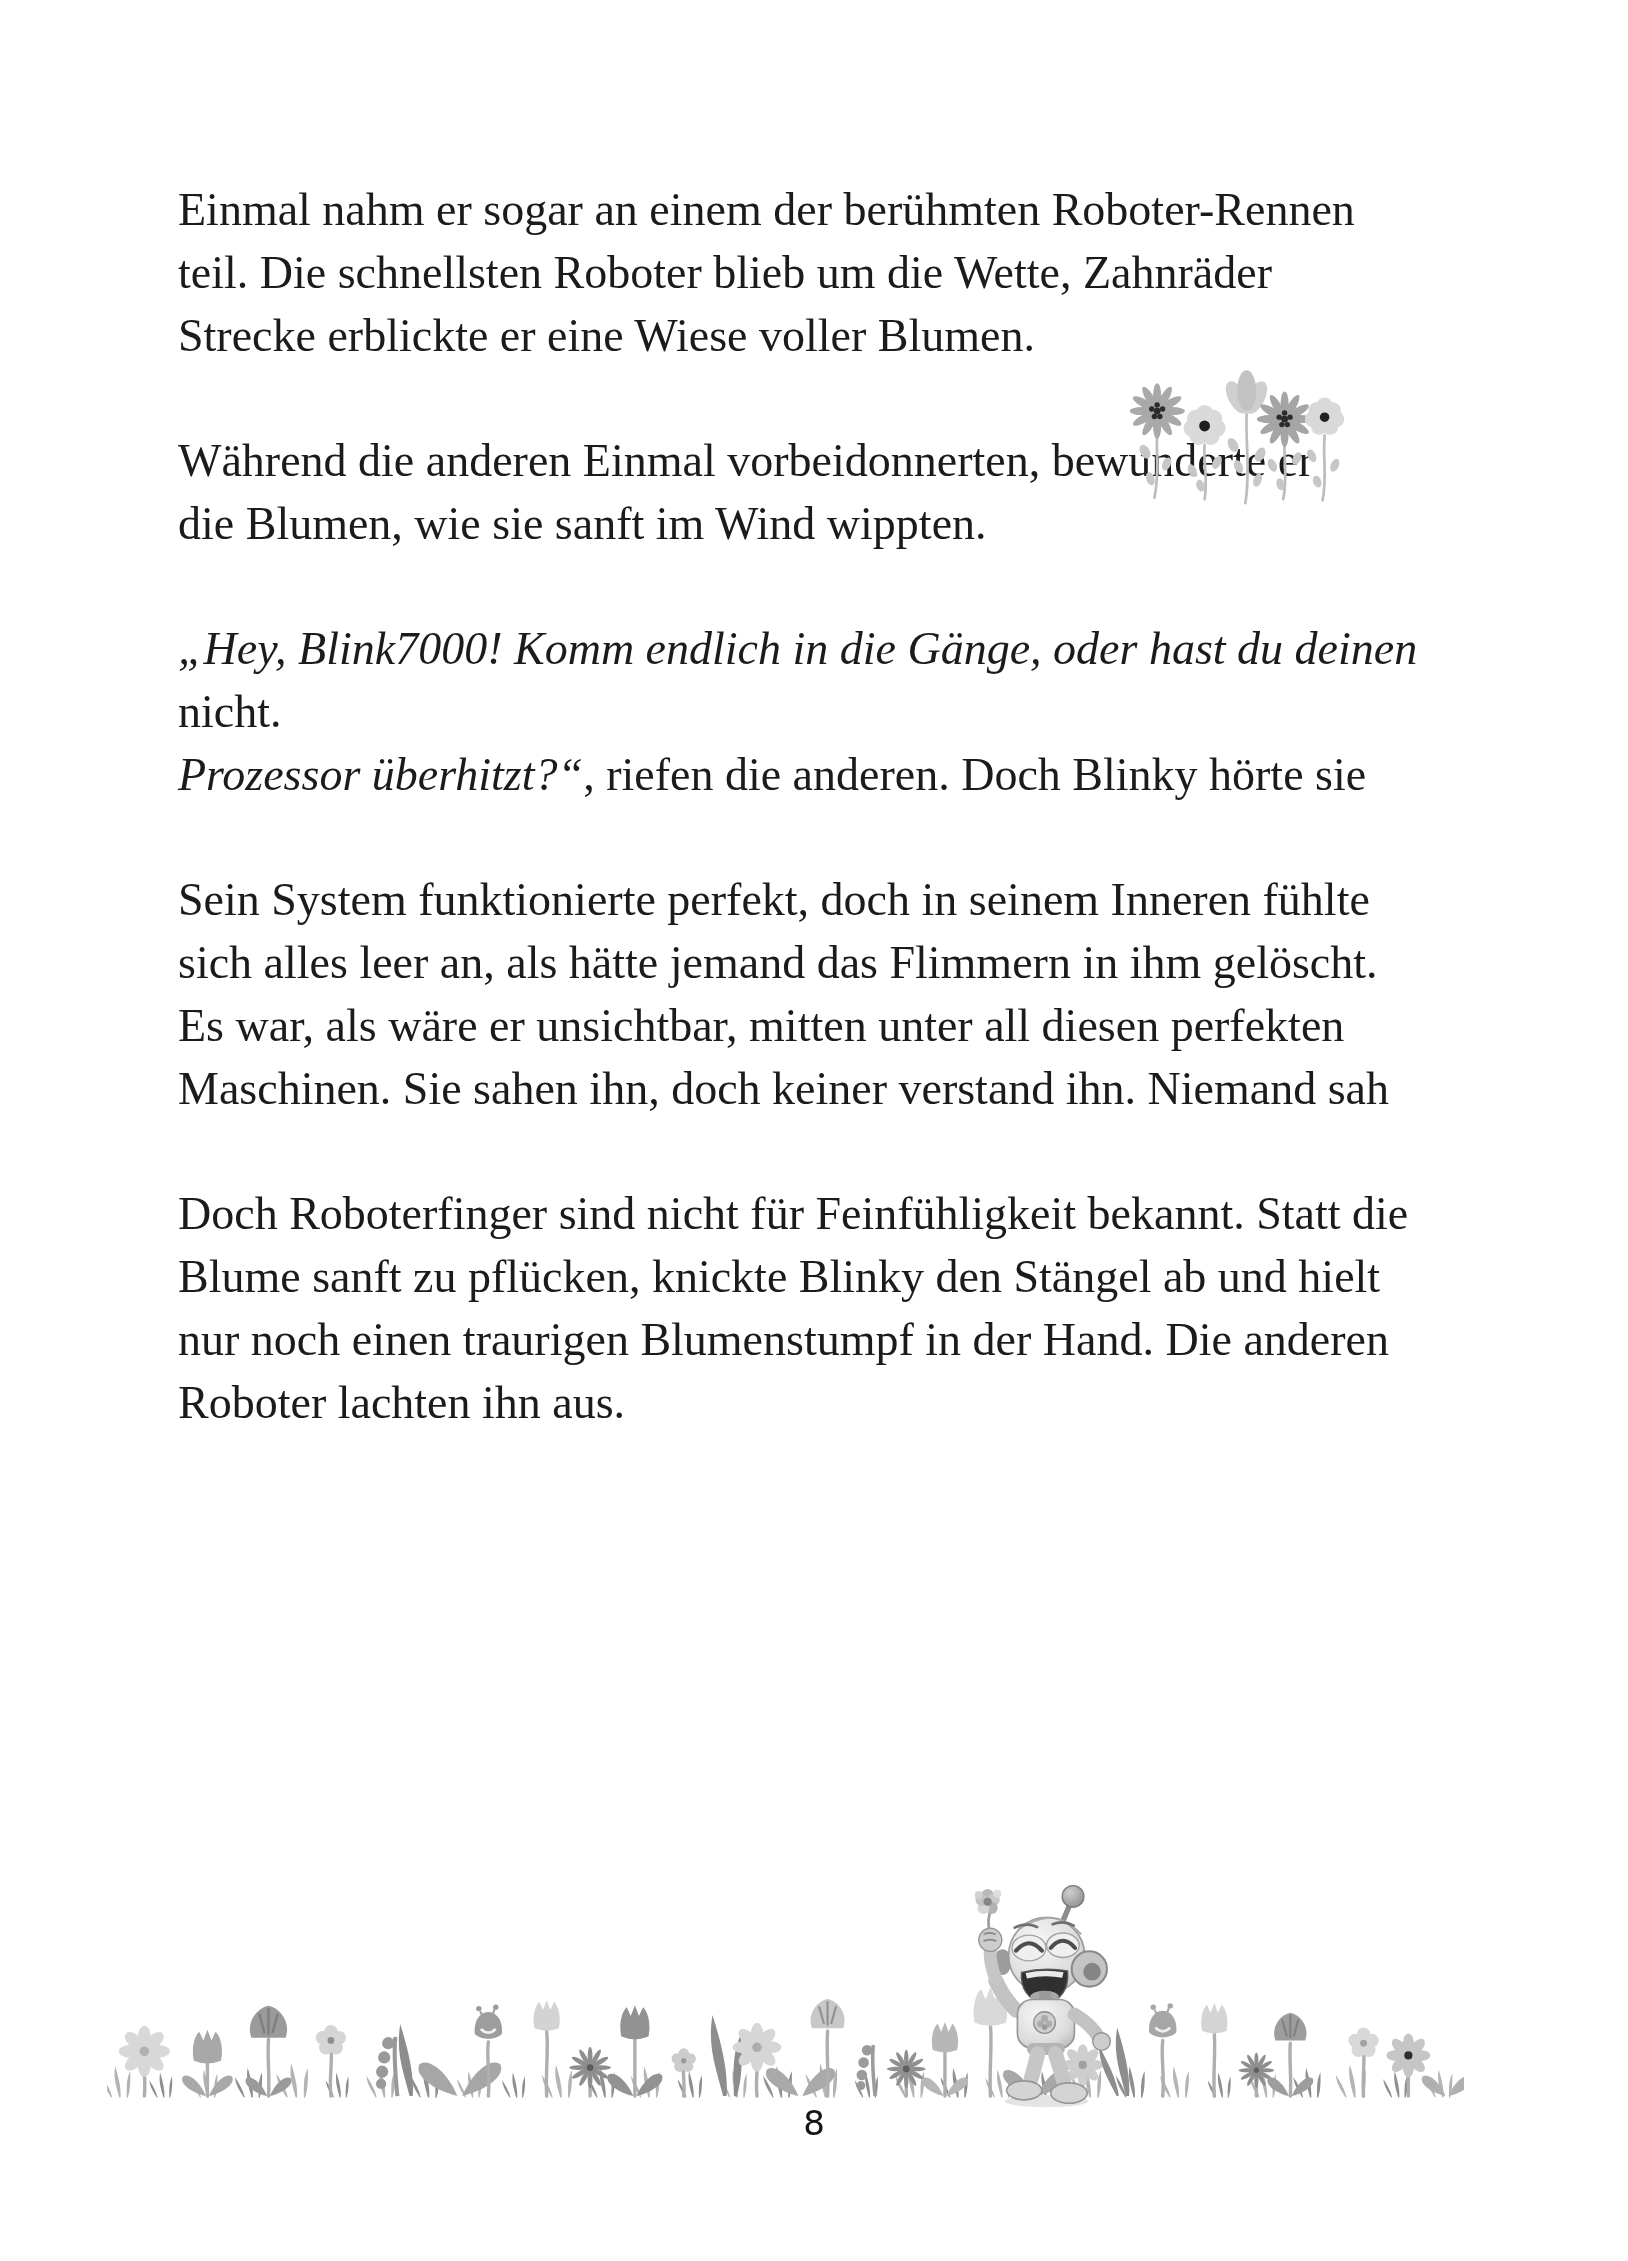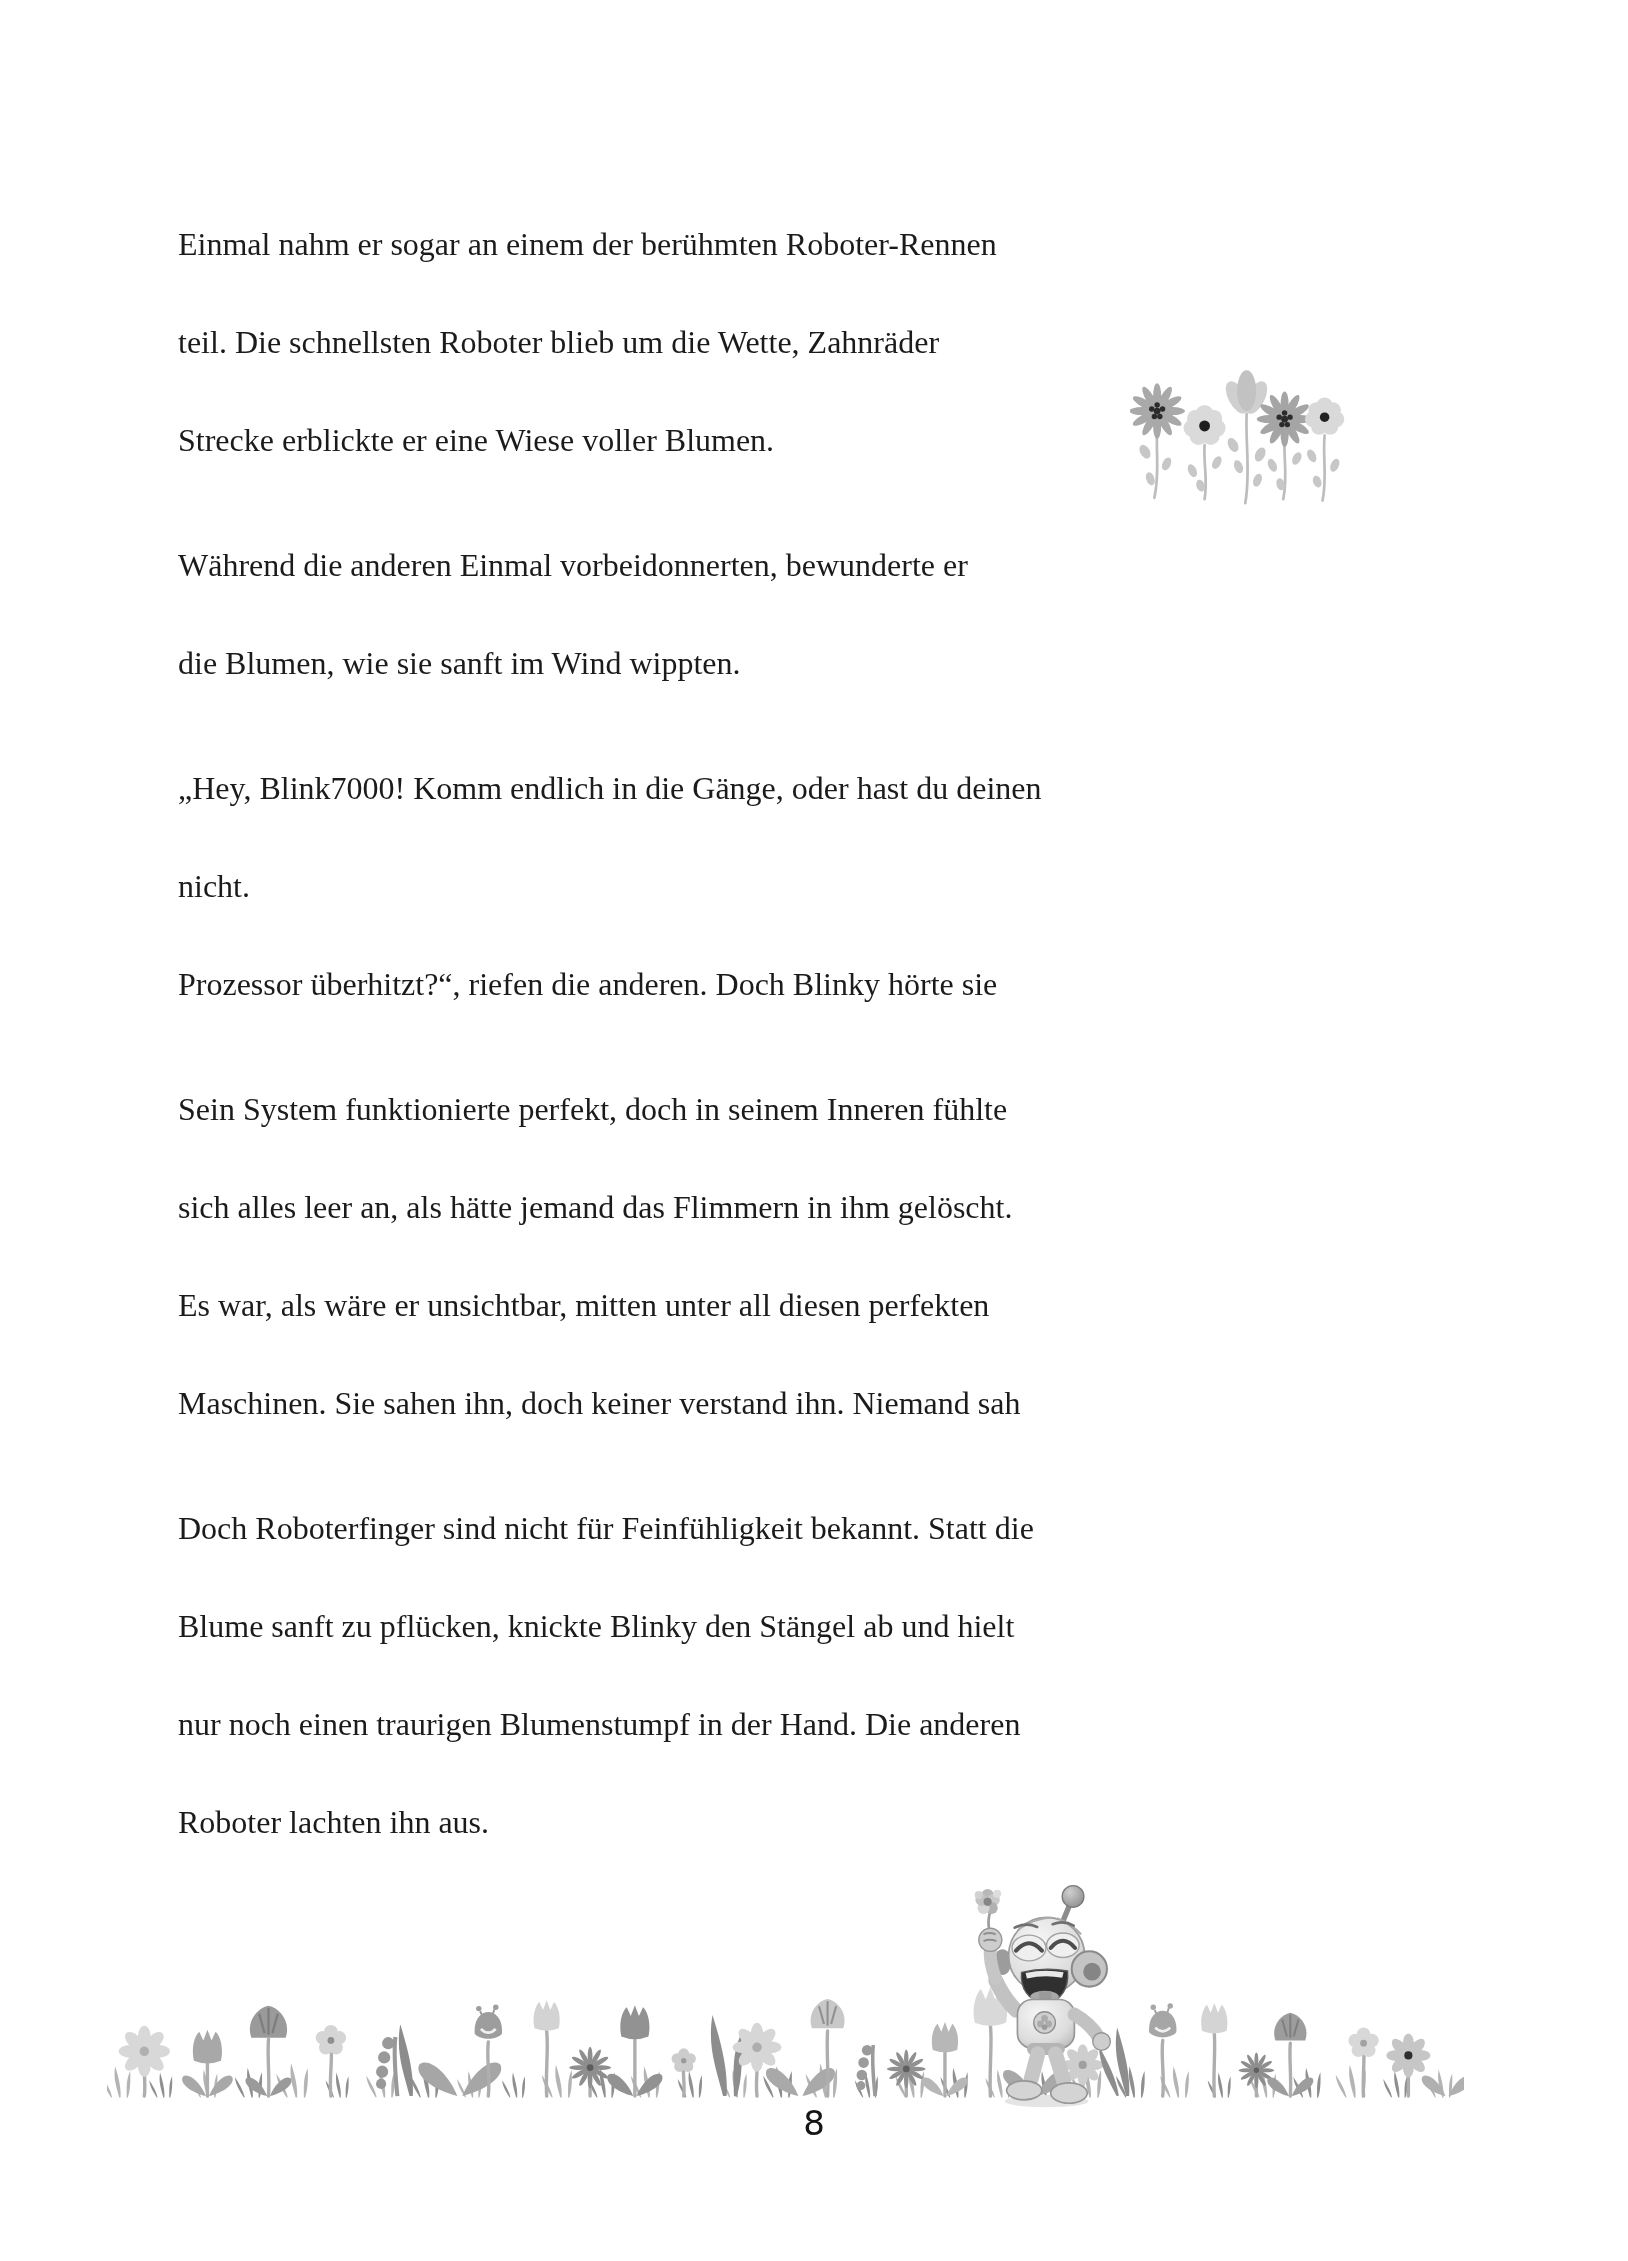--- a/index.html
+++ b/index.html
@@ -13,26 +13,25 @@
   }
   .text-block{
     position:absolute;
     left:178px;top:178px;
     width:1292px;
   }
   .para{margin:0 0 62px 0;padding:0;}
   .line{
     display:block;
     white-space:nowrap;
-    font-size:32px;
+    font-size:46px;
     line-height:63px;
     letter-spacing:0;
-    margin-top:35px;
   }
-  .it{}
+  .it{font-style:italic;}
   .flower-cluster{
     position:absolute;left:1130px;top:369px;
     width:217px;height:139px;
   }
   .flower-border{
     position:absolute;left:107px;top:1982px;
     width:1357px;height:119px;
   }
   .robot{
     position:absolute;left:948px;top:1872px;

